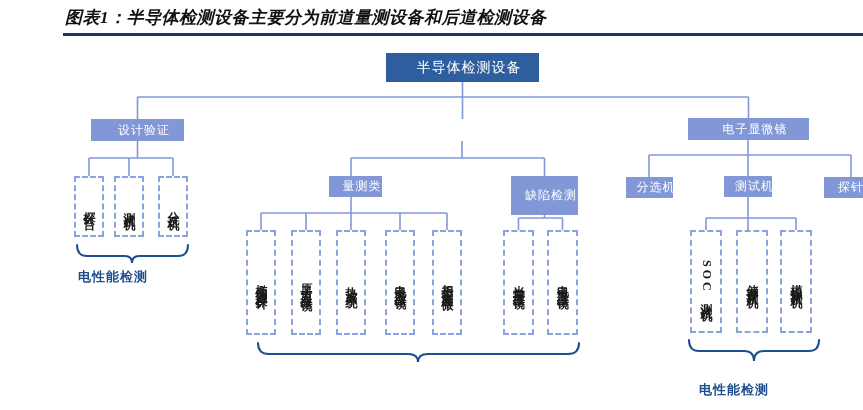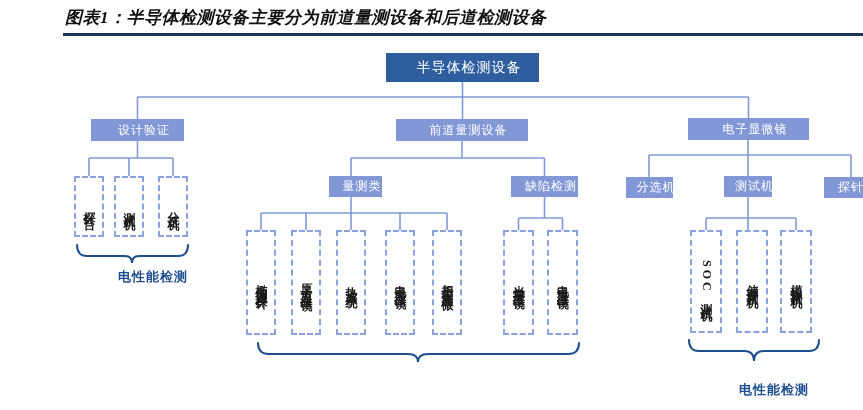--- a/index.html
+++ b/index.html
@@ -66,21 +66,21 @@
     font-family: "Liberation Serif", serif;
     font-weight: bold;
     font-size: 12px;
     letter-spacing: 3px;
     line-height: 1.1;
     color: #1a1a1a;
   }
   .group-label {
     position: absolute;
     width: 110px;
-    text-align: right;
+    text-align: left;
     font-size: 13px;
     font-weight: bold;
     color: #1F4E8F;
     letter-spacing: 1px;
     white-space: nowrap;
   }
 </style>
 </head>
 <body>
 
@@ -100,36 +100,35 @@
              M707,197 V218 M665,218 H755 M665,218 V230 M707,218 V230 M755,218 V230" fill="none" stroke="#8099D8" stroke-width="1.6"></path>
 
     <path d="M36,245 C36,253 40,256 46,256 L84,256 C88,256 91,258 91,263 C91,258 94,256 98,256 L137,256 C143,256 147,253 147,245" fill="none" stroke="#1F4E8F" stroke-width="2" stroke-linecap="round"></path>
     <path d="M217,343 C217,350 221,354 228,354 L367,354 C373,354 377,356 377,362 C377,356 381,354 387,354 L527,354 C534,354 538,350 538,343" fill="none" stroke="#1F4E8F" stroke-width="2" stroke-linecap="round"></path>
     <path d="M648,340 C648,348 652,351 658,351 L703,351 C709,351 713,354 713,361 C713,354 717,351 723,351 L768,351 C774,351 778,348 778,340" fill="none" stroke="#1F4E8F" stroke-width="2" stroke-linecap="round"></path>
   </svg>
 
   <div class="node root" style="left:345px; top:53px; width:153px; height:29px;">半导体检测设备</div>
 
   <div class="node solid" style="left:50px; top:119px; width:93px; height:22px;">设计验证</div>
-  <div class="node solid" style="left:355px; top:119px; width:132px; height:22px;">前道量测设备</div>
   <div class="node solid" style="left:647px; top:118px; width:121px; height:22px;">电子显微镜</div>
 
   <div class="dashed-box" style="left:33px; top:176px; width:30px; height:61px;">
     <span class="vtext">探针台</span>
   </div>
   <div class="dashed-box" style="left:73px; top:176px; width:30px; height:61px;">
     <span class="vtext">测试机</span>
   </div>
   <div class="dashed-box" style="left:117px; top:176px; width:30px; height:61px;">
     <span class="vtext">分选机</span>
   </div>
   <div class="group-label" style="left:37px; top:268px;">电性能检测</div>
 
   <div class="node solid" style="left:288px; top:176px; width:53px; height:21px;">量测类</div>
-  <div class="node solid" style="left:470px; top:176px; width:67px; height:21px;text-align:right;">缺陷检测</div>
+  <div class="node solid" style="left:470px; top:176px; width:67px; height:39px;text-align:right;">缺陷检测</div>
 
   <div class="dashed-box" style="left:205px; top:230px; width:30px; height:105px;">
     <span class="vtext">椭偏仪四探针</span>
   </div>
   <div class="dashed-box" style="left:250px; top:230px; width:30px; height:105px;">
     <span class="vtext">原子力显微镜</span>
   </div>
   <div class="dashed-box" style="left:295px; top:230px; width:30px; height:105px;">
     <span class="vtext">热波系统</span>
   </div>

